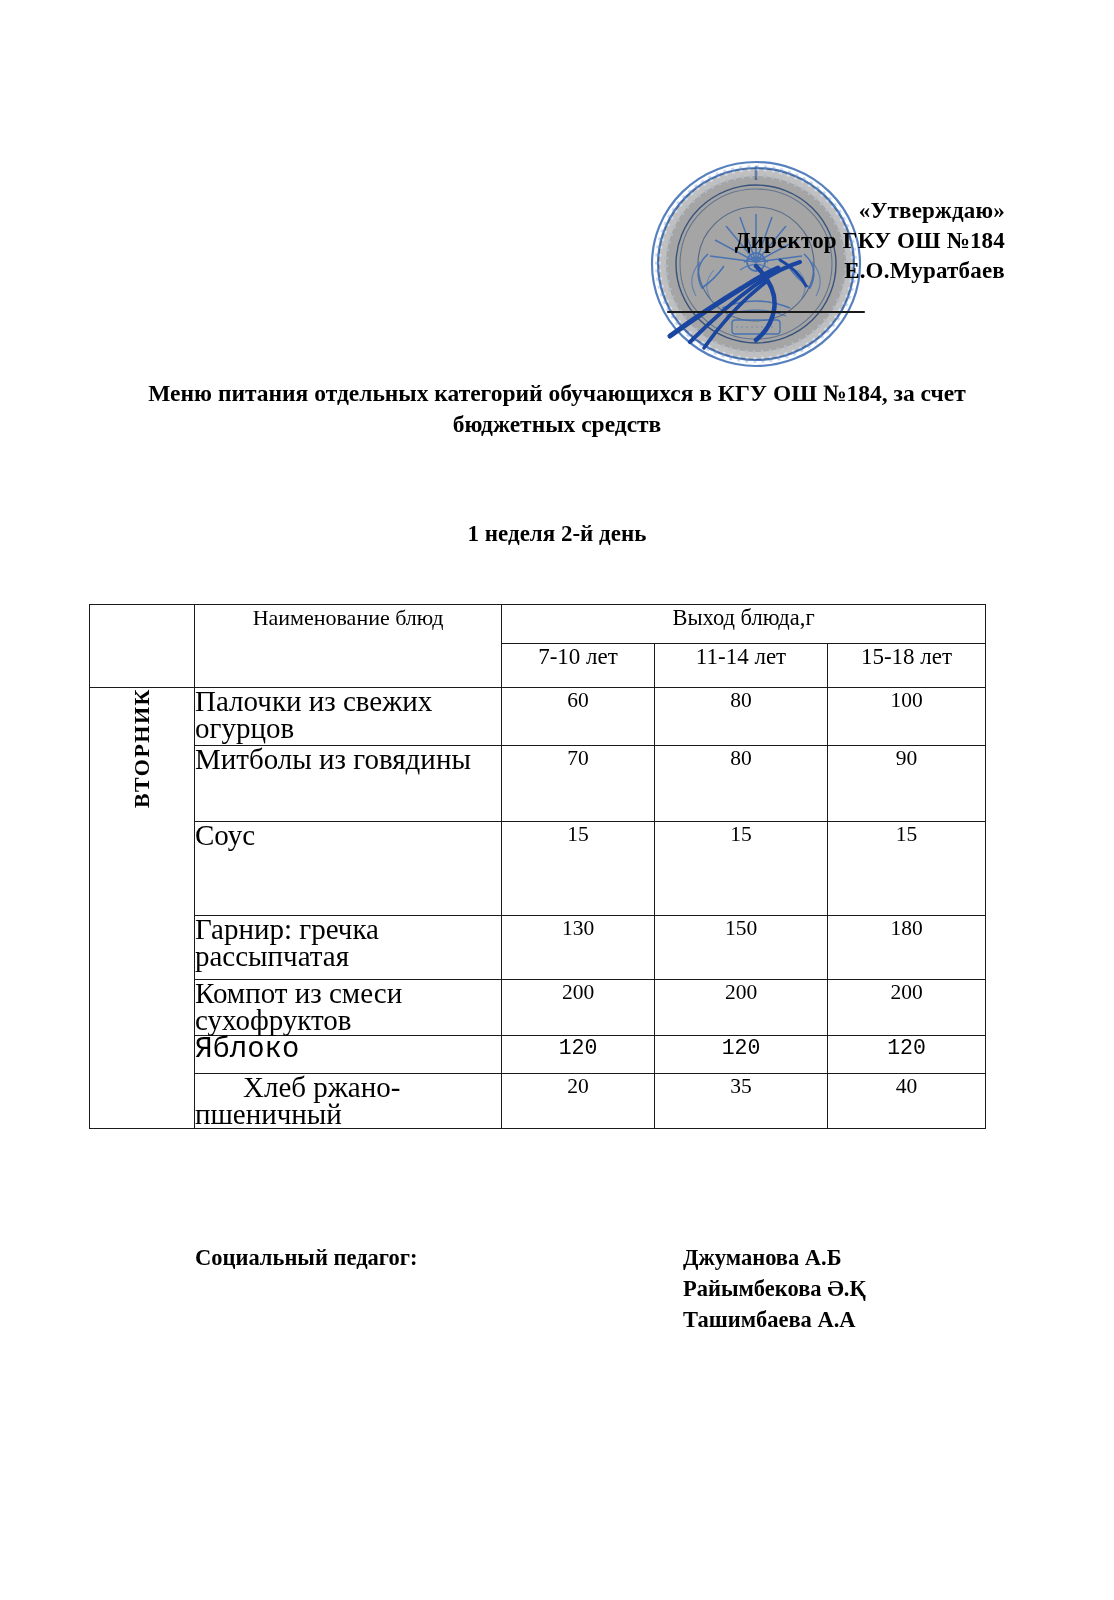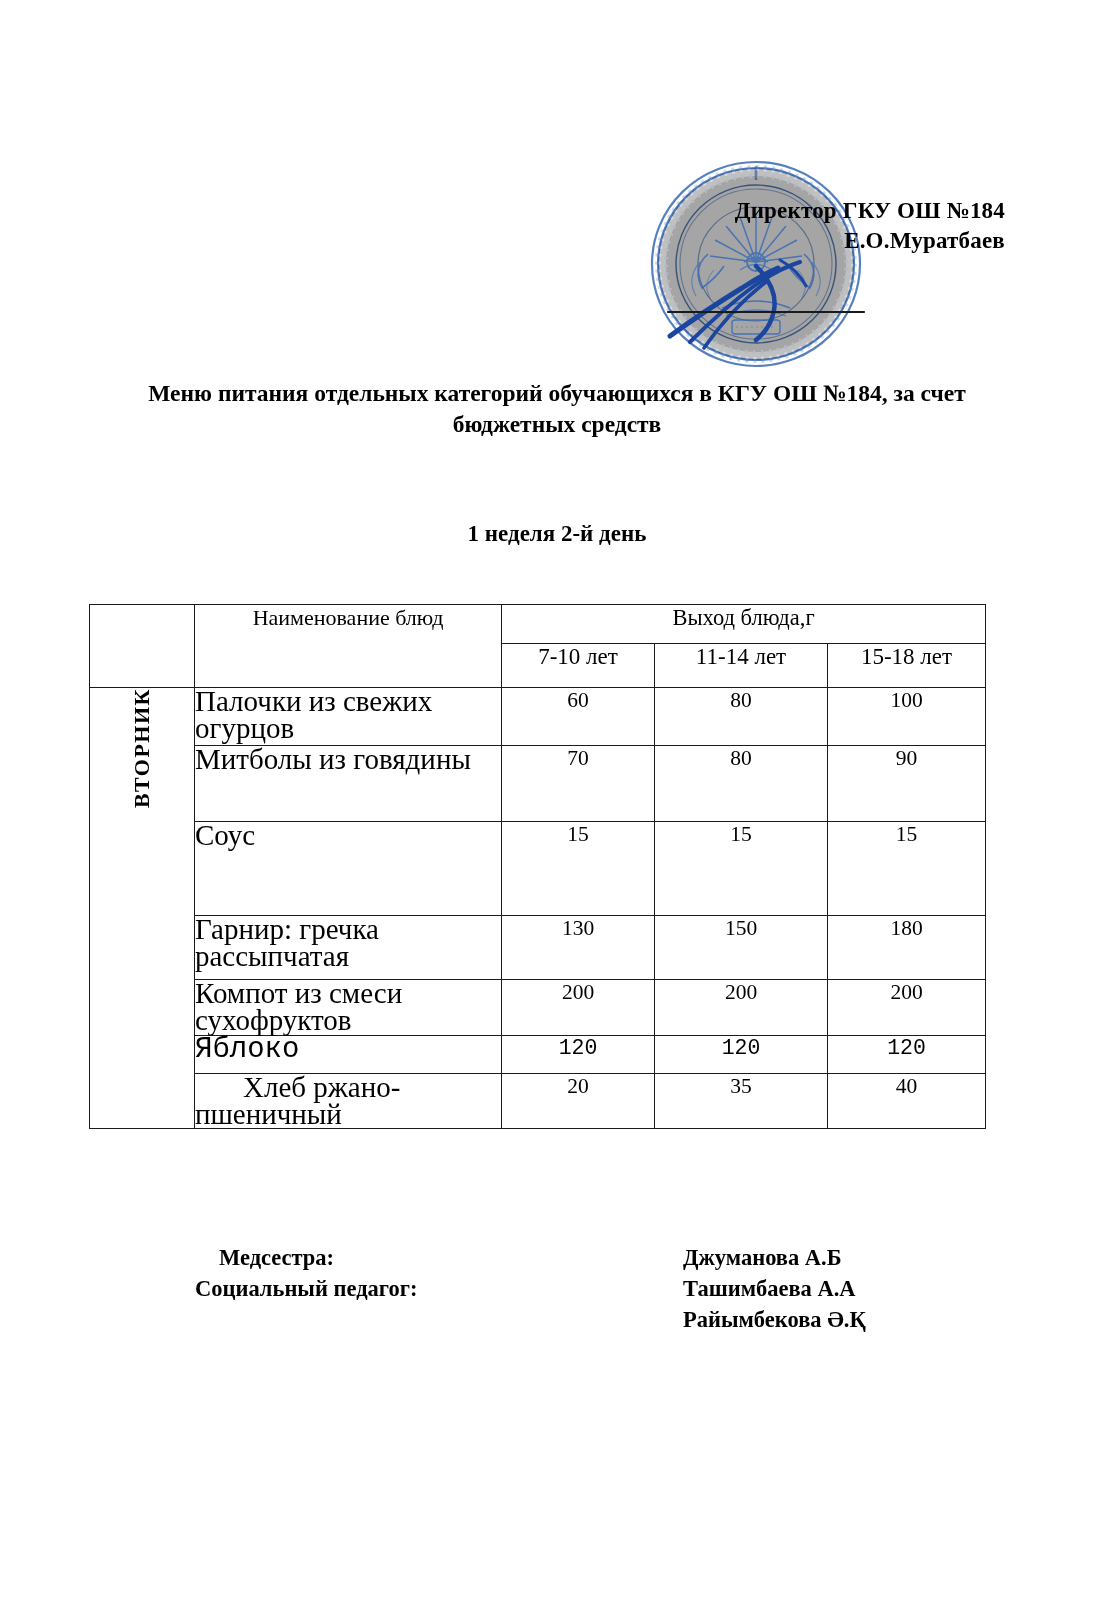--- a/index.html
+++ b/index.html
@@ -235,20 +235,21 @@
     <path d="M10 106 q36 -26 72 -48 q20 -13 36 -20" stroke-width="5"></path>
     <path d="M30 112 q34 -34 64 -56 q24 -17 46 -24" stroke-width="4"></path>
     <path d="M44 118 q28 -40 62 -66" stroke-width="3.5"></path>
     <path d="M96 36 q22 22 18 44 q-3 18 -18 30" stroke-width="4.5"></path>
     <path d="M8 82 h196" stroke="#1a1a1a" stroke-width="2.2"></path>
     <path d="M120 30 q18 10 26 26" stroke-width="3"></path>
   </g>
 </svg>
 
 <div id="approval-block">
+  <div>«Утверждаю»</div>
   <div>Директор ГКУ ОШ №184</div>
   <div>Е.О.Муратбаев</div>
 </div>
 
 <div id="doc-title">
   <div>Меню питания отдельных категорий обучающихся в КГУ ОШ №184, за счет</div>
   <div>бюджетных средств</div>
 </div>
 
 <div id="subtitle">1 неделя 2-й день</div>
@@ -317,21 +318,20 @@
       <td class="dish-cell indented">Хлеб ржано-пшеничный</td>
       <td class="num-cell">20</td>
       <td class="num-cell">35</td>
       <td class="num-cell">40</td>
     </tr>
   </tbody>
 </table>
 
 <div id="footer">
   <div class="roles">
-    <div class="role-nurse">Медсестра:</div>
     <div>Социальный педагог:</div>
   </div>
   <div class="names">
     <div>Джуманова А.Б</div>
+    <div>Райымбекова Ә.Қ</div>
     <div>Ташимбаева А.А</div>
-    <div>Райымбекова Ә.Қ</div>
   </div>
 </div>
 
 </body></html>

